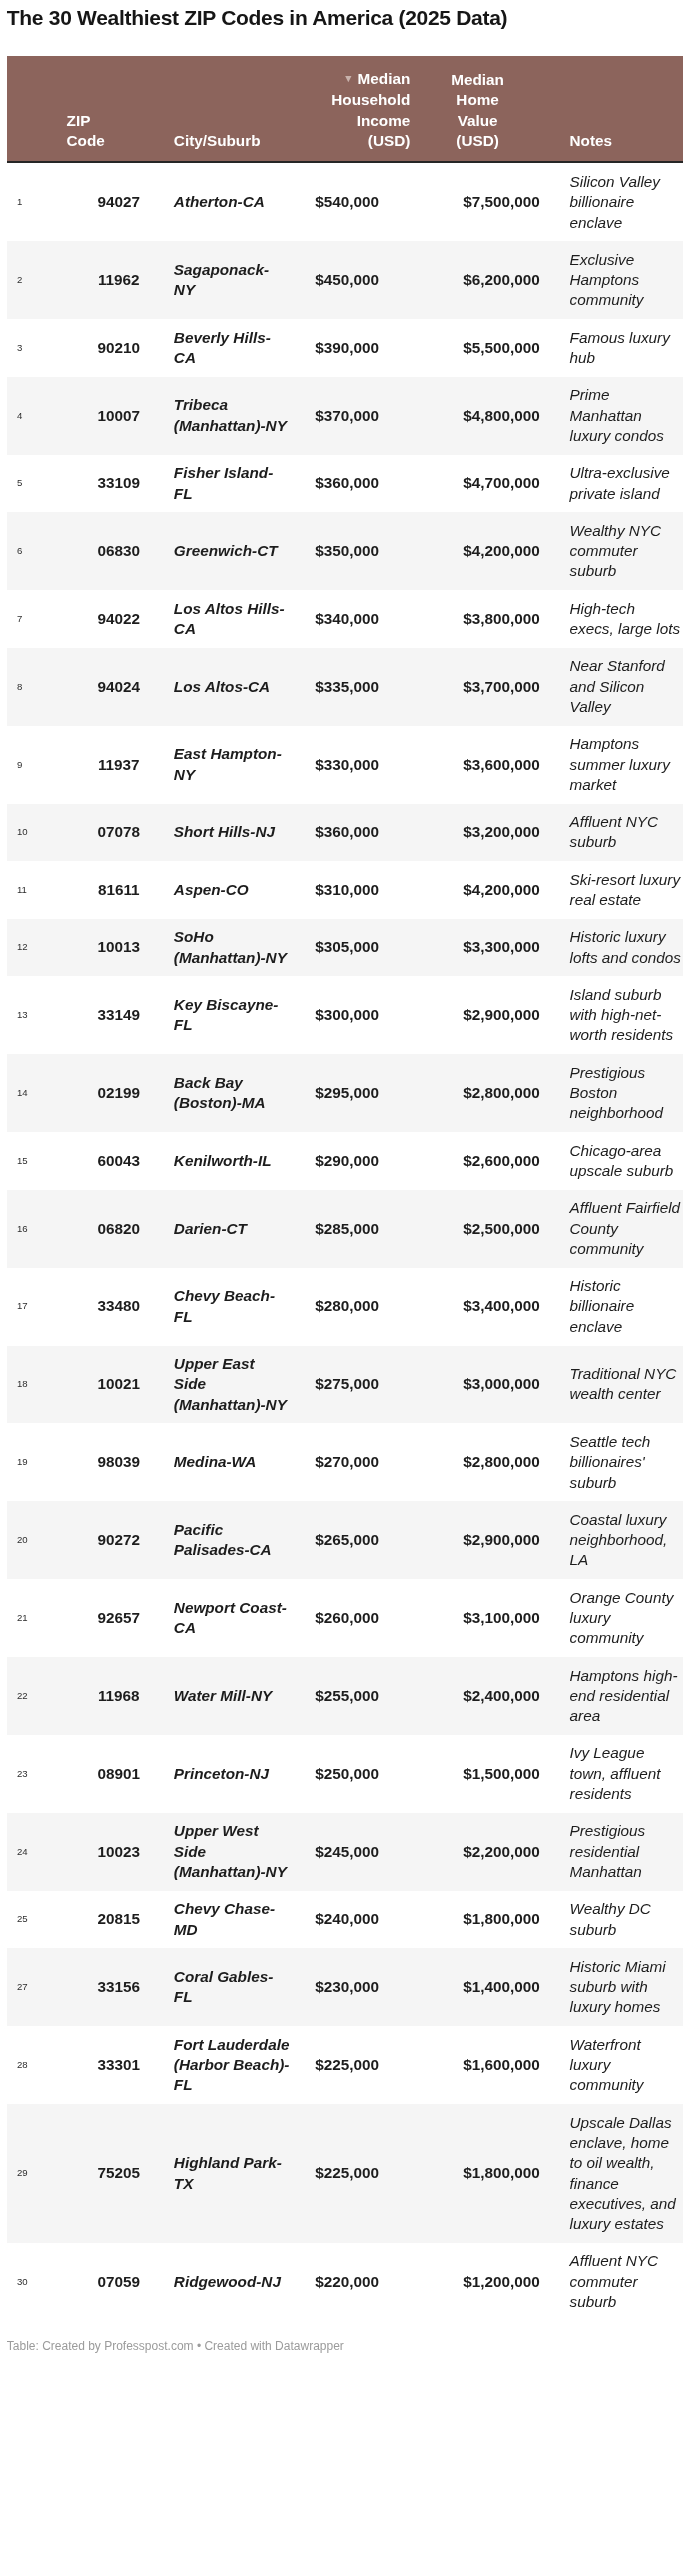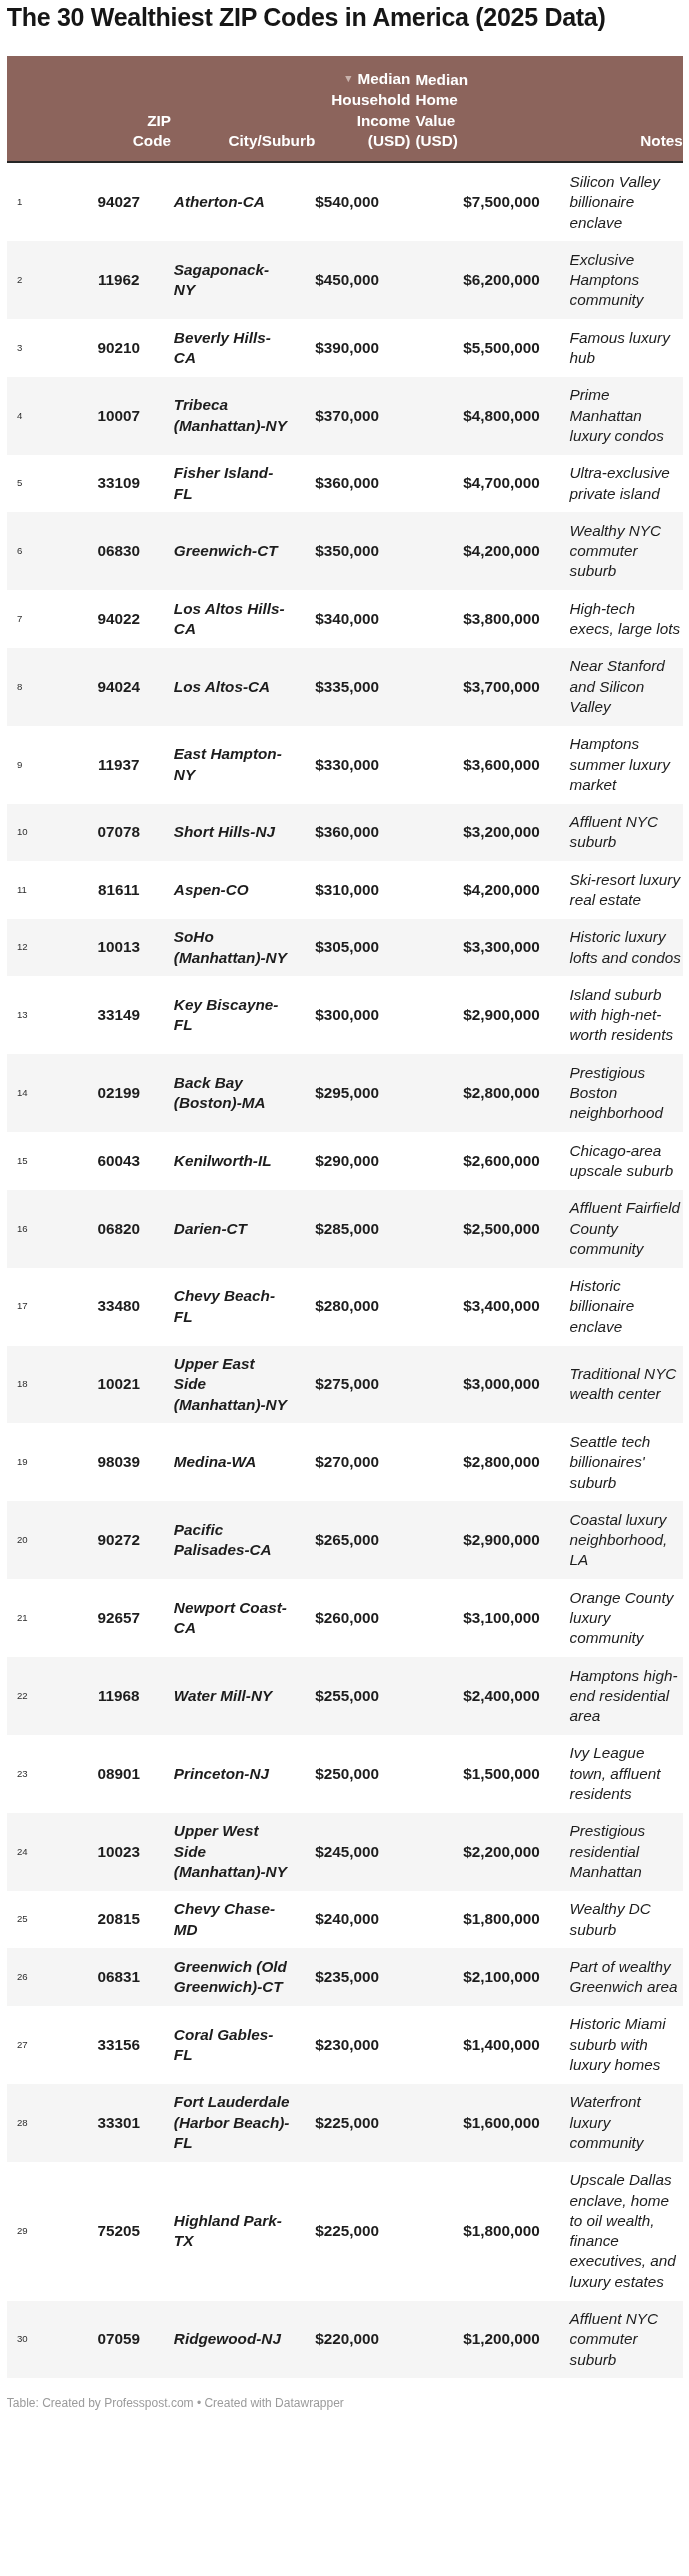--- a/index.html
+++ b/index.html
@@ -19,21 +19,21 @@
     background: #ffffff;
   }
   body {
     width: 689px; height: 2576px;
     overflow: hidden;
     font-family: "Liberation Sans", sans-serif;
     color: var(--text);
   }
   .title {
     margin: 4.5px 6.8px 0 6.8px;
-    font-size: 25px;
+    font-size: 21px;
     line-height: 25px;
     font-weight: 700;
     color: var(--title-text);
     letter-spacing: -0.3px;
   }
   table.data-table {
     table-layout: fixed;
     border-collapse: collapse;
     width: 676px;
     margin: 26px 6.8px 0 6.8px;
@@ -41,26 +41,26 @@
   thead th {
     background: var(--header-bg);
     color: var(--header-text);
     font-size: 15.3px;
     line-height: 20.3px;
     font-weight: 700;
     vertical-align: bottom;
     white-space: pre-line;
     padding: 13.6px 0 10.2px 0;
     border-bottom: 2.8px solid var(--header-border);
-    text-align: right;
+    text-align: left;
   }
   thead th.col-zip   { padding-left: 1.7px; }
   thead th.col-city  { padding-left: 2.8px; }
   thead th.col-income{ text-align: right; padding-right: 5.1px; }
-  thead th.col-home  { text-align: left; padding-right: 1.7px; }
+  thead th.col-home  { text-align: center; padding-right: 1.7px; }
   thead th.col-notes { padding-left: 28px; }
   .arrow {
     font-size: 10.7px;
     color: var(--sort-arrow);
     margin-right: 4px;
     position: relative;
     top: -1.7px;
     display: inline-block;
   }
   tbody td {
@@ -313,28 +313,20 @@
   </tr>
       <tr>
     <td class="rank">25</td>
     <td class="zip">20815</td>
     <td class="city">Chevy Chase-MD</td>
     <td class="income">$240,000</td>
     <td class="home">$1,800,000</td>
     <td class="notes">Wealthy DC suburb</td>
   </tr>
       <tr>
-    <td class="rank">26</td>
-    <td class="zip">06831</td>
-    <td class="city">Greenwich (Old Greenwich)-CT</td>
-    <td class="income">$235,000</td>
-    <td class="home">$2,100,000</td>
-    <td class="notes">Part of wealthy Greenwich area</td>
-  </tr>
-      <tr>
     <td class="rank">27</td>
     <td class="zip">33156</td>
     <td class="city">Coral Gables-FL</td>
     <td class="income">$230,000</td>
     <td class="home">$1,400,000</td>
     <td class="notes">Historic Miami suburb with luxury homes</td>
   </tr>
       <tr>
     <td class="rank">28</td>
     <td class="zip">33301</td>

